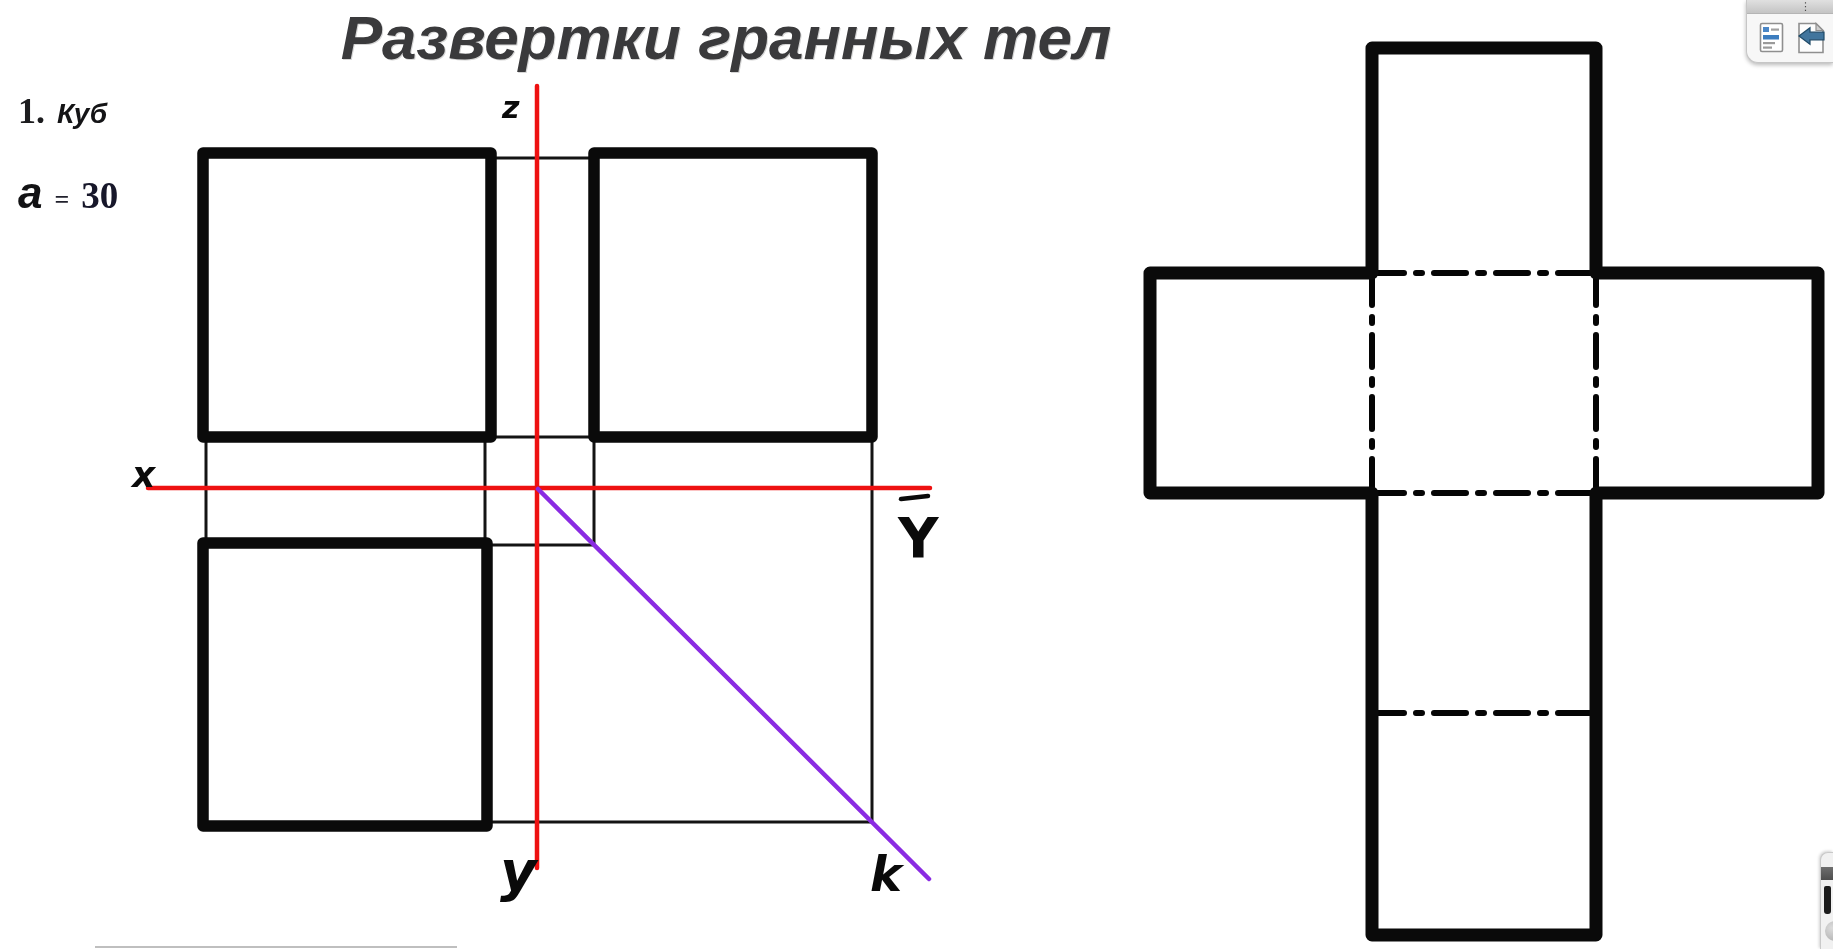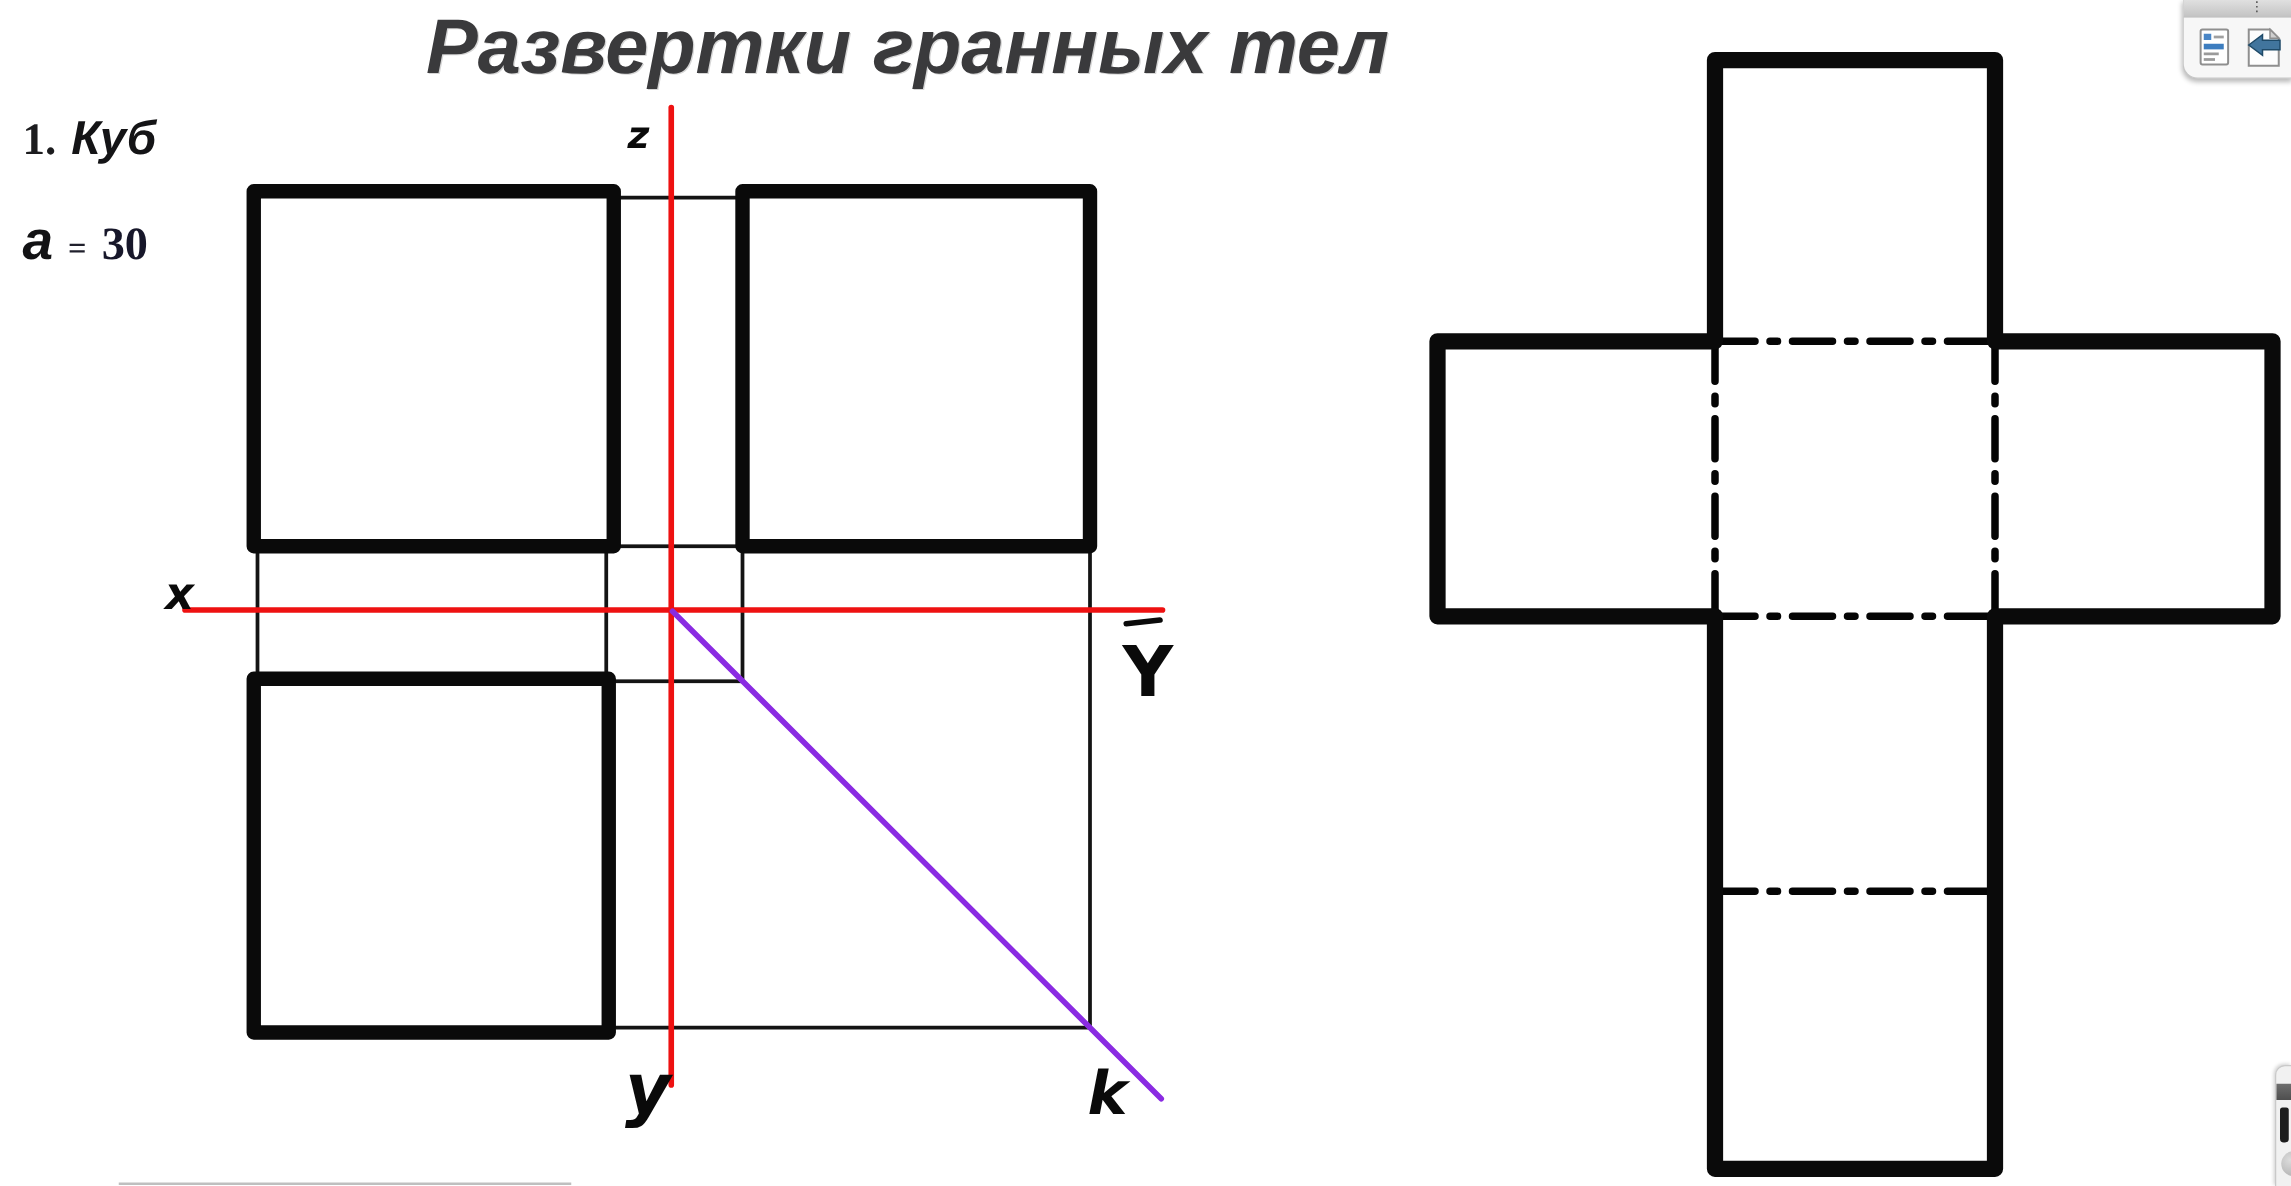--- a/index.html
+++ b/index.html
@@ -11,21 +11,21 @@
   .title{
     position:absolute;left:0;top:2px;width:1452px;text-align:center;
     font-family:"Liberation Sans",sans-serif;font-weight:bold;font-style:italic;
     font-size:62px;letter-spacing:0px;color:var(--c-title-gray,#3a3a3c);
     text-shadow:1px 1px 0 #d6d6d6;
   }
   .section-line{
     position:absolute;left:18px;top:90px;display:flex;align-items:baseline;gap:12px;
   }
   .section-number{font-family:"Liberation Serif",serif;font-weight:bold;font-size:36px;color:#1c1c1e;}
-  .section-name{font-family:"Liberation Sans",sans-serif;font-weight:bold;font-style:italic;font-size:38px;color:#141416;}
+  .section-name{font-family:"Liberation Sans",sans-serif;font-weight:bold;font-style:italic;font-size:28px;color:#141416;}
   .param-line{
     position:absolute;left:18px;top:168px;display:flex;align-items:baseline;gap:12px;
   }
   .param-symbol{font-family:"Liberation Sans",sans-serif;font-weight:bold;font-style:italic;font-size:44px;color:#121214;}
   .param-eq{font-family:"Liberation Serif",serif;font-weight:bold;font-size:26px;color:#20202c;}
   .param-value{font-family:"Liberation Serif",serif;font-weight:bold;font-size:37px;color:#17172a;}
 
   
   svg.board{position:absolute;left:0;top:0;}
   .thin line, .thin rect{stroke:#141414;stroke-width:3;fill:none;}

